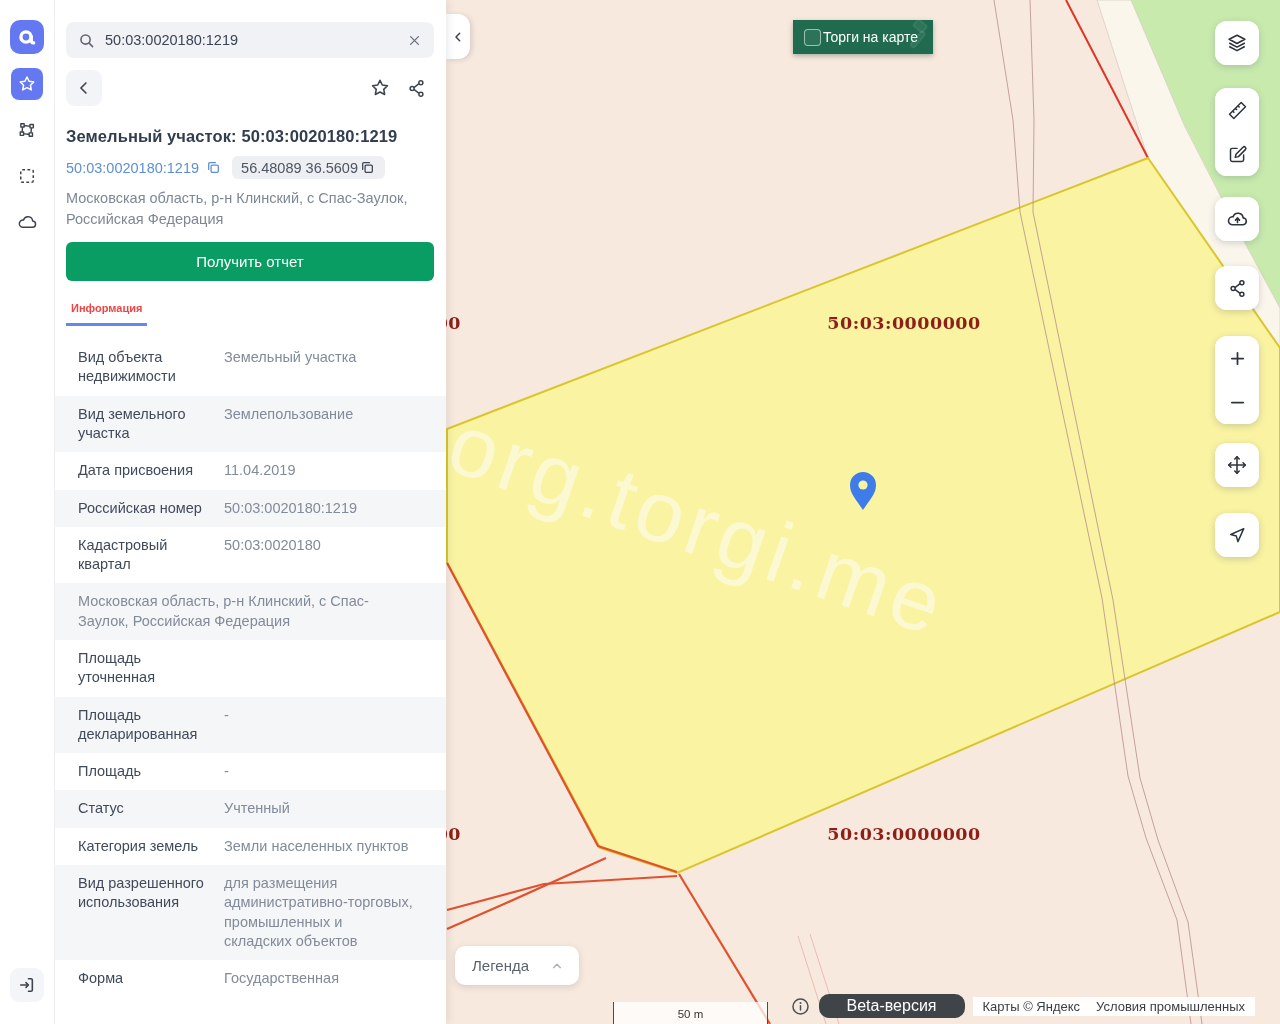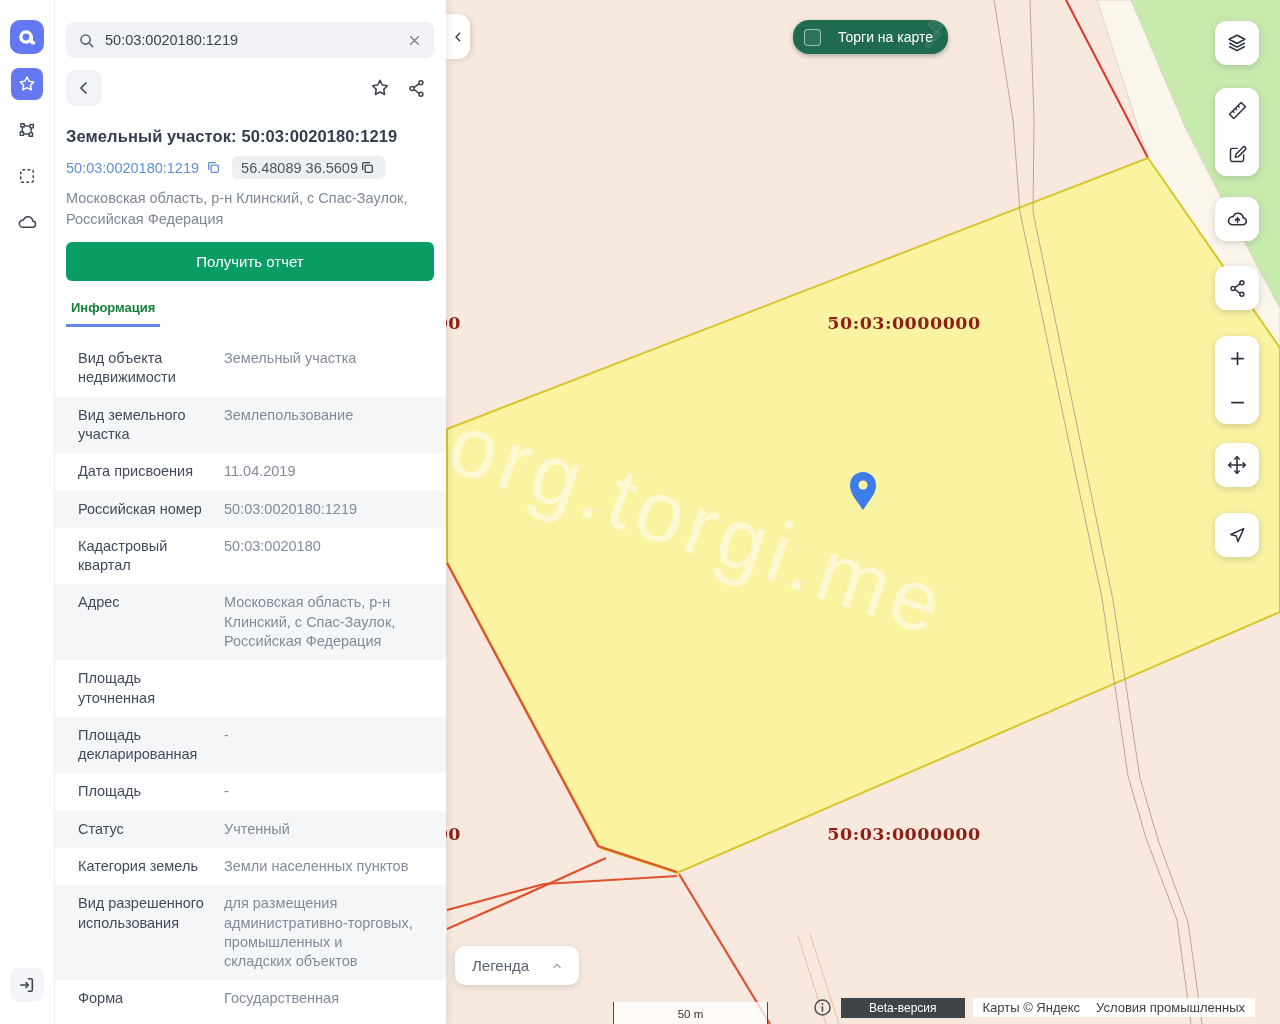--- a/index.html
+++ b/index.html
@@ -38,42 +38,42 @@
   .chips { margin:10px 11px 0; display:flex; align-items:center; gap:10px; }
   .chip-link { display:flex; align-items:center; gap:6px; color:var(--link-blue); font-size:14.5px; cursor:pointer; }
   .chip-gray { display:flex; align-items:center; gap:1px; background:#edeff3; border-radius:6px; padding:3px 9px;
                color:#4d5564; font-size:14.5px; }
   .copy-ic { cursor:pointer; display:flex; }
   .addr { margin:9px 11px 0; color:#7e8796; font-size:14.5px; line-height:1.42; }
   .report-btn { display:block; margin:13px 12px 0 11px; width:calc(100% - 23px); height:39px;
                 background:var(--report-green); color:#fff; border:none; border-radius:6px;
                 font:500 15px "Liberation Sans",sans-serif; cursor:pointer; }
   .tabs { margin:17px 0 0 11px; }
-  .tab { display:inline-block; padding:0 5px 9px; font-size:13px; font-weight:700; color:#15803d;
+  .tab { display:inline-block; padding:0 5px 9px; font-size:11px; font-weight:700; color:#ef4444;
          border-bottom:3px solid var(--tab-underline); cursor:pointer; }
   .info-table { margin-top:13px; }
   .trow { display:flex; gap:14px; padding:9px 33px 9px 23px; font-size:14.5px; line-height:1.33; }
   .trow:nth-child(even) { background:#f5f6f8; }
   .tlabel { width:132px; flex:0 0 132px; color:#414a5b; font-weight:500; }
   .tvalue { flex:1; color:#828b9a; }
 
   
   .map { position:relative; flex:1; height:1024px; overflow:hidden; background:var(--map-pink); }
   .map-svg { position:absolute; left:0; top:0; }
   .cad-label { font-family:"DejaVu Serif", serif; font-weight:bold; font-size:17.5px;
                fill:var(--cadastral-red); letter-spacing:.5px; }
   .watermark { font-family:"Liberation Sans",sans-serif; font-size:86px; letter-spacing:5px;
                fill:#ffffff; opacity:.52; }
 
   .collapse-tab { position:absolute; left:0; top:14px; width:24px; height:45px; background:#fff;
                   border-radius:0 12px 12px 0; box-shadow:2px 1px 5px rgba(40,50,70,.15);
                   display:flex; align-items:center; justify-content:center; color:#3a4049; cursor:pointer; border:none; }
 
   .map-toggle { position:absolute; left:347px; top:20px; height:34px; background:var(--toggle-green);
-                border:none; border-radius:16px; display:flex; align-items:center; gap:17px; padding:0 15px 0 11px;
+                border:none; border-radius:0; display:flex; align-items:center; gap:2px; padding:0 15px 0 11px;
                 color:#fff; font:14px "Liberation Sans",sans-serif; cursor:pointer;
                 box-shadow:0 2px 5px rgba(30,60,45,.35); overflow:hidden; position:absolute; }
   .map-toggle .cb { width:17px; height:17px; border:1.5px solid rgba(255,255,255,.55); border-radius:4px;
                     background:rgba(255,255,255,.06); flex:0 0 17px; }
   .map-toggle .gavel { position:absolute; right:-6px; top:-4px; opacity:.6; }
 
   .ctl { position:absolute; right:21px; width:44px; background:#fff; border-radius:12px;
          box-shadow:0 2px 7px rgba(60,70,90,.22); display:flex; flex-direction:column; align-items:center; overflow:hidden; }
   .ctl button { width:44px; height:44px; background:#fff; border:none; display:flex; align-items:center; justify-content:center;
                 color:#2e343d; cursor:pointer; }
@@ -83,21 +83,21 @@
                 font:15px "Liberation Sans",sans-serif; color:#5c6370; cursor:pointer; }
   .legend-btn .chev { color:#a8aeb8; display:flex; }
 
   .scalebar { position:absolute; left:167px; top:1002px; width:155px; height:25px;
               background:rgba(255,255,255,.75); border-left:1.5px solid #4c4c4c; border-right:1.5px solid #4c4c4c;
               border-bottom:1.5px solid #4c4c4c; display:flex; align-items:center; justify-content:center;
               font-size:11.5px; color:#353535; }
 
   .attrib { position:absolute; right:25px; bottom:6px; display:flex; align-items:center; gap:8px; }
   .info-ic { width:21px; height:21px; color:#4a4f55; background:none; border:none; padding:0; cursor:pointer; display:flex; }
-  .beta-pill { background:#3f4449; color:#fff; font-size:12px; padding:3px 28px; border-radius:0; }
+  .beta-pill { background:#3f4449; color:#fff; font-size:16px; padding:3px 28px; border-radius:10px; }
   .attr-strip { background:rgba(255,255,255,.92); padding:2px 10px; display:flex; gap:16px; font-size:13px; color:#3a3f47; }
   .attr-strip .terms { cursor:pointer; }
 </style>
 </head>
 <body>
 
 <div class="app">
 
   <aside class="rail">
     <div class="logo">
@@ -222,21 +222,20 @@
         </div>
         <div class="trow">
           <div class="tlabel">Российская номер</div>
           <div class="tvalue">50:03:0020180:1219</div>
         </div>
         <div class="trow">
           <div class="tlabel">Кадастровый квартал</div>
           <div class="tvalue">50:03:0020180</div>
         </div>
         <div class="trow">
-          <div class="tlabel">Адрес</div>
           <div class="tvalue">Московская область, р-н Клинский, с Спас-Заулок, Российская Федерация</div>
         </div>
         <div class="trow">
           <div class="tlabel">Площадь уточненная</div>
         </div>
         <div class="trow">
           <div class="tlabel">Площадь декларированная</div>
           <div class="tvalue">-</div>
         </div>
         <div class="trow">

